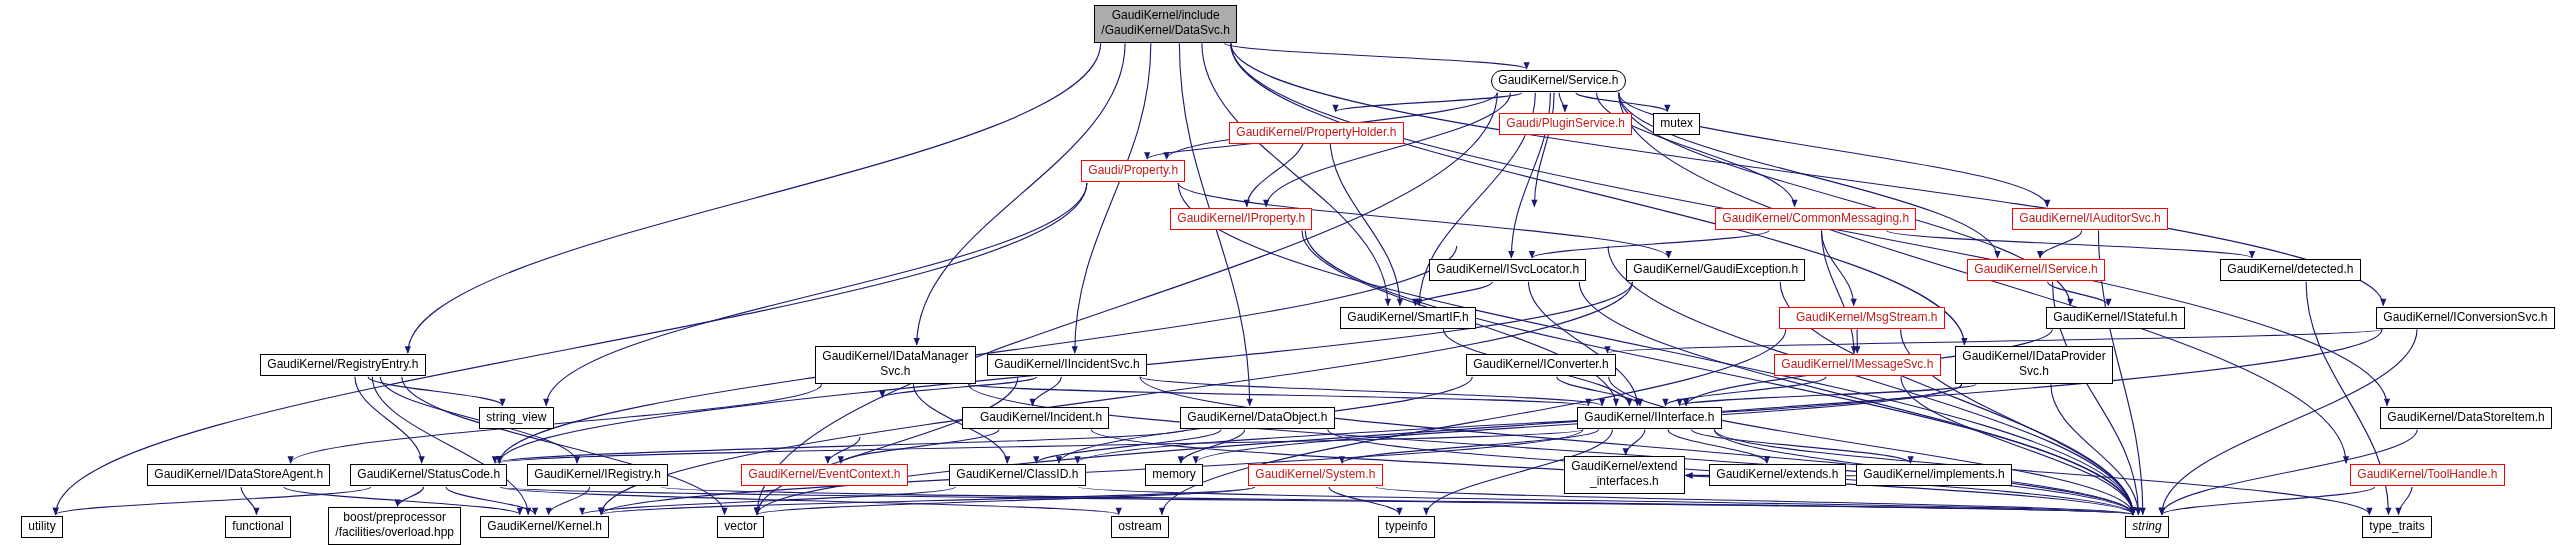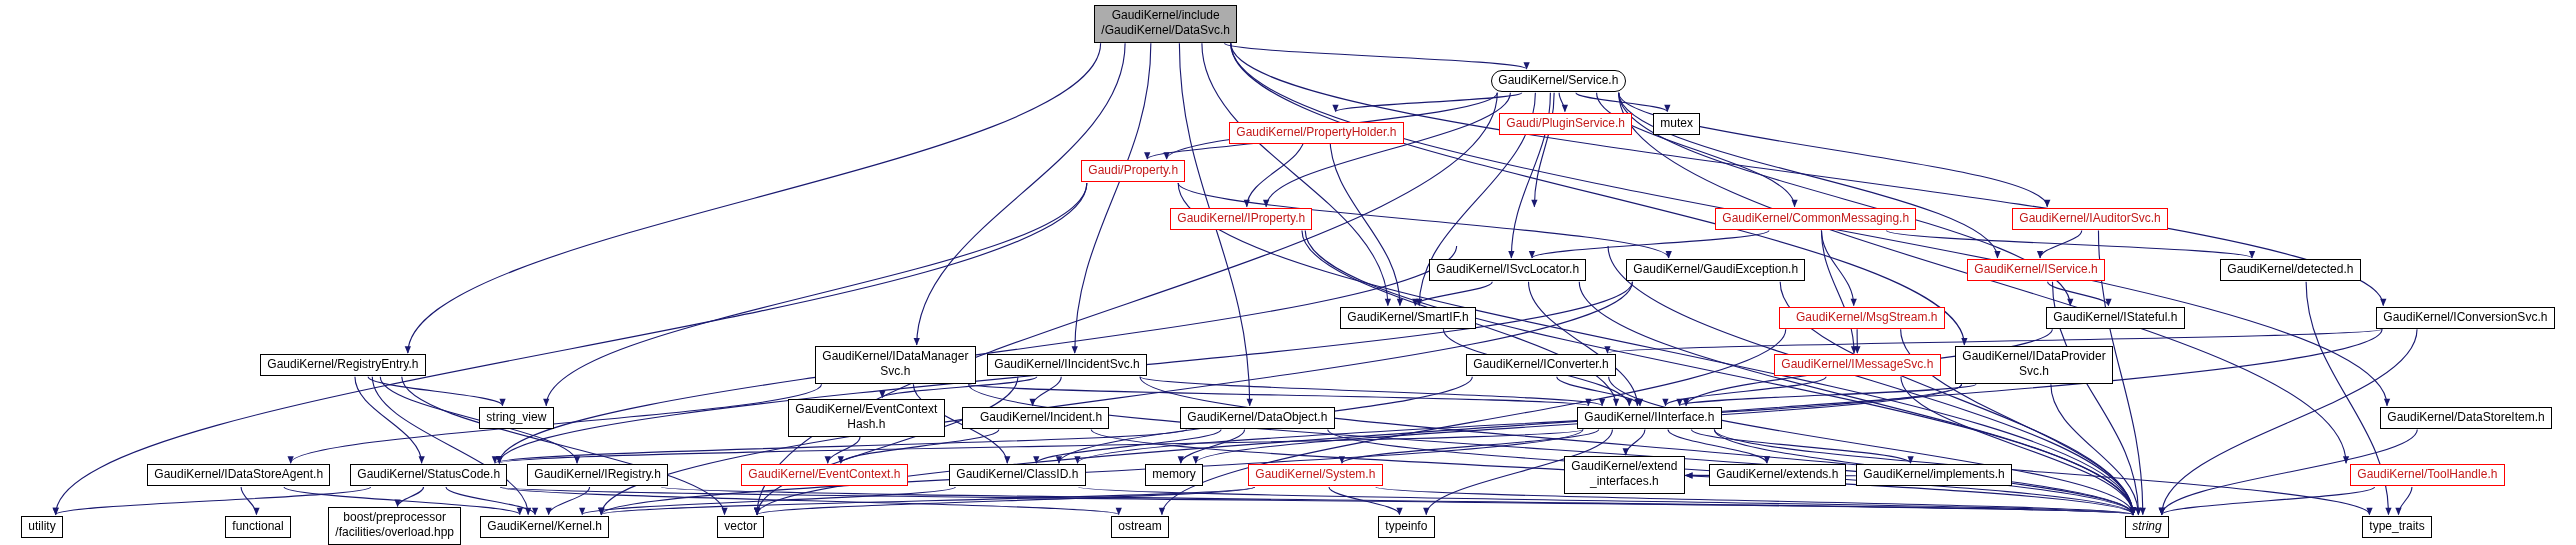--- a/index.html
+++ b/index.html
@@ -224,24 +224,20 @@
     <div class="node truncated" style="top: 354px; left: 1774px;">
       <div>GaudiKernel/IMessageSvc.h</div>
     </div>
     <div class="node" style="top: 346px; left: 1955px;">
       <div>GaudiKernel/IDataProvider</div>
       <div>Svc.h</div>
     </div>
     <div class="node" style="top: 407px; left: 479px;">
       <div>string_view</div>
     </div>
-    <div class="node" style="top: 399px; left: 788px;">
-      <div>GaudiKernel/EventContext</div>
-      <div>Hash.h</div>
-    </div>
     <div class="node" style="top: 407px; left: 962px; padding-left: 17px;">
       <div>GaudiKernel/Incident.h</div>
     </div>
     <div class="node" style="top: 407px; left: 1180px;">
       <div>GaudiKernel/DataObject.h</div>
     </div>
     <div class="node" style="top: 407px; left: 1577px;">
       <div>GaudiKernel/IInterface.h</div>
     </div>
     <div class="node" style="top: 407px; left: 2380px;">

